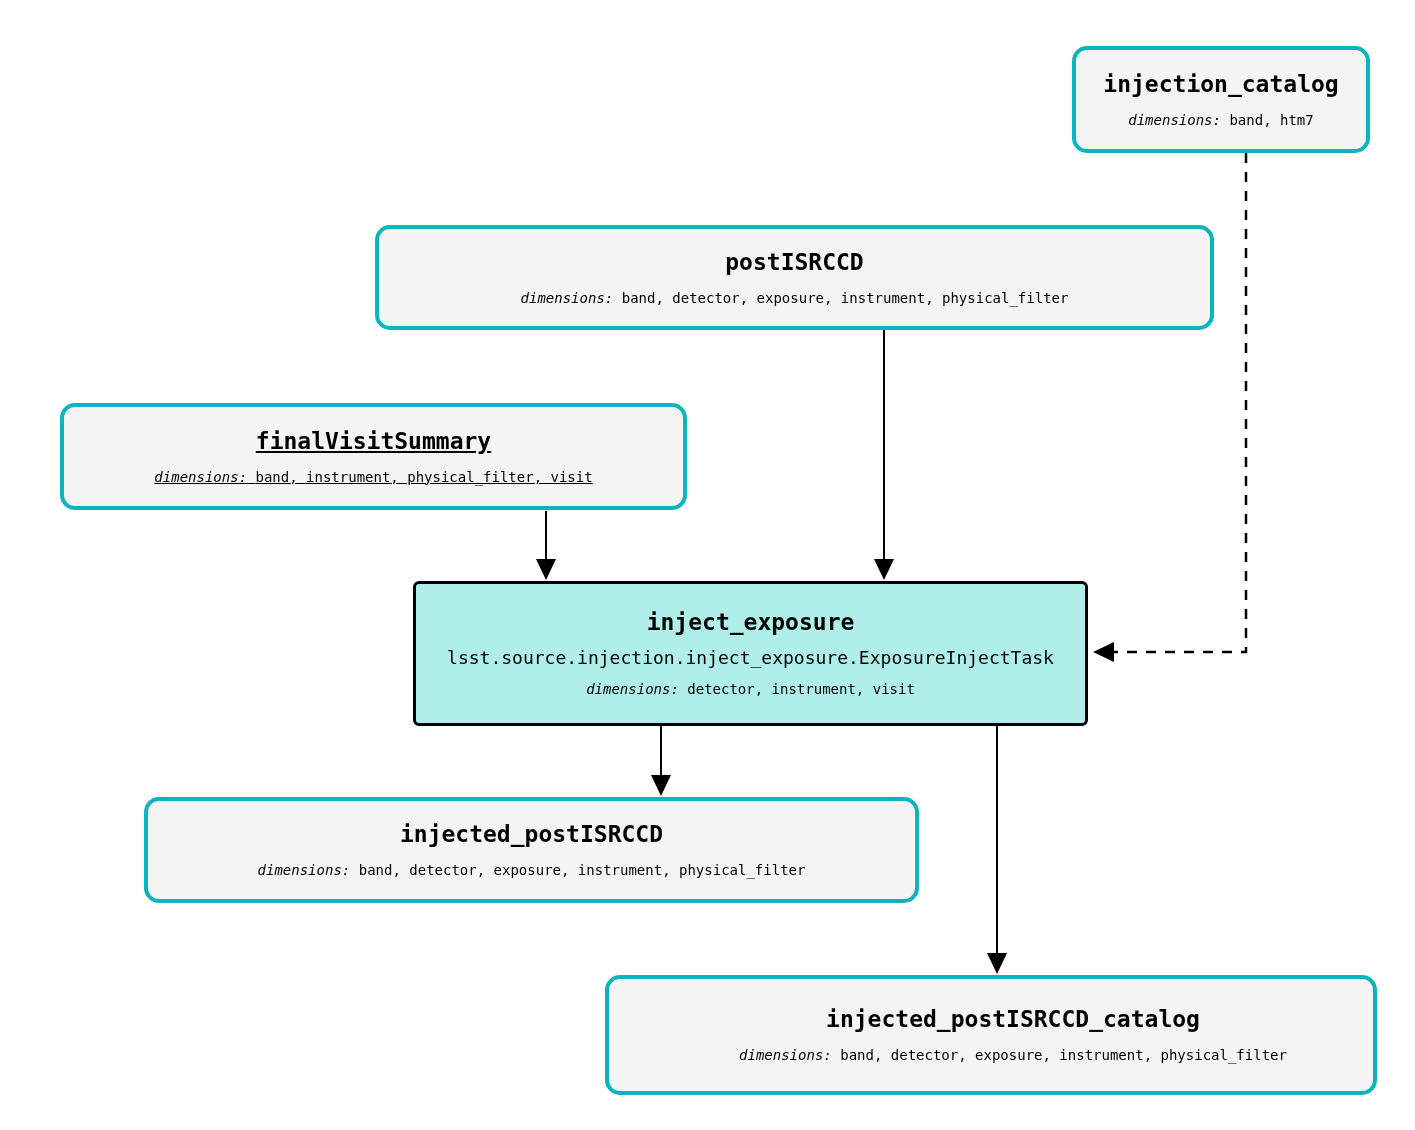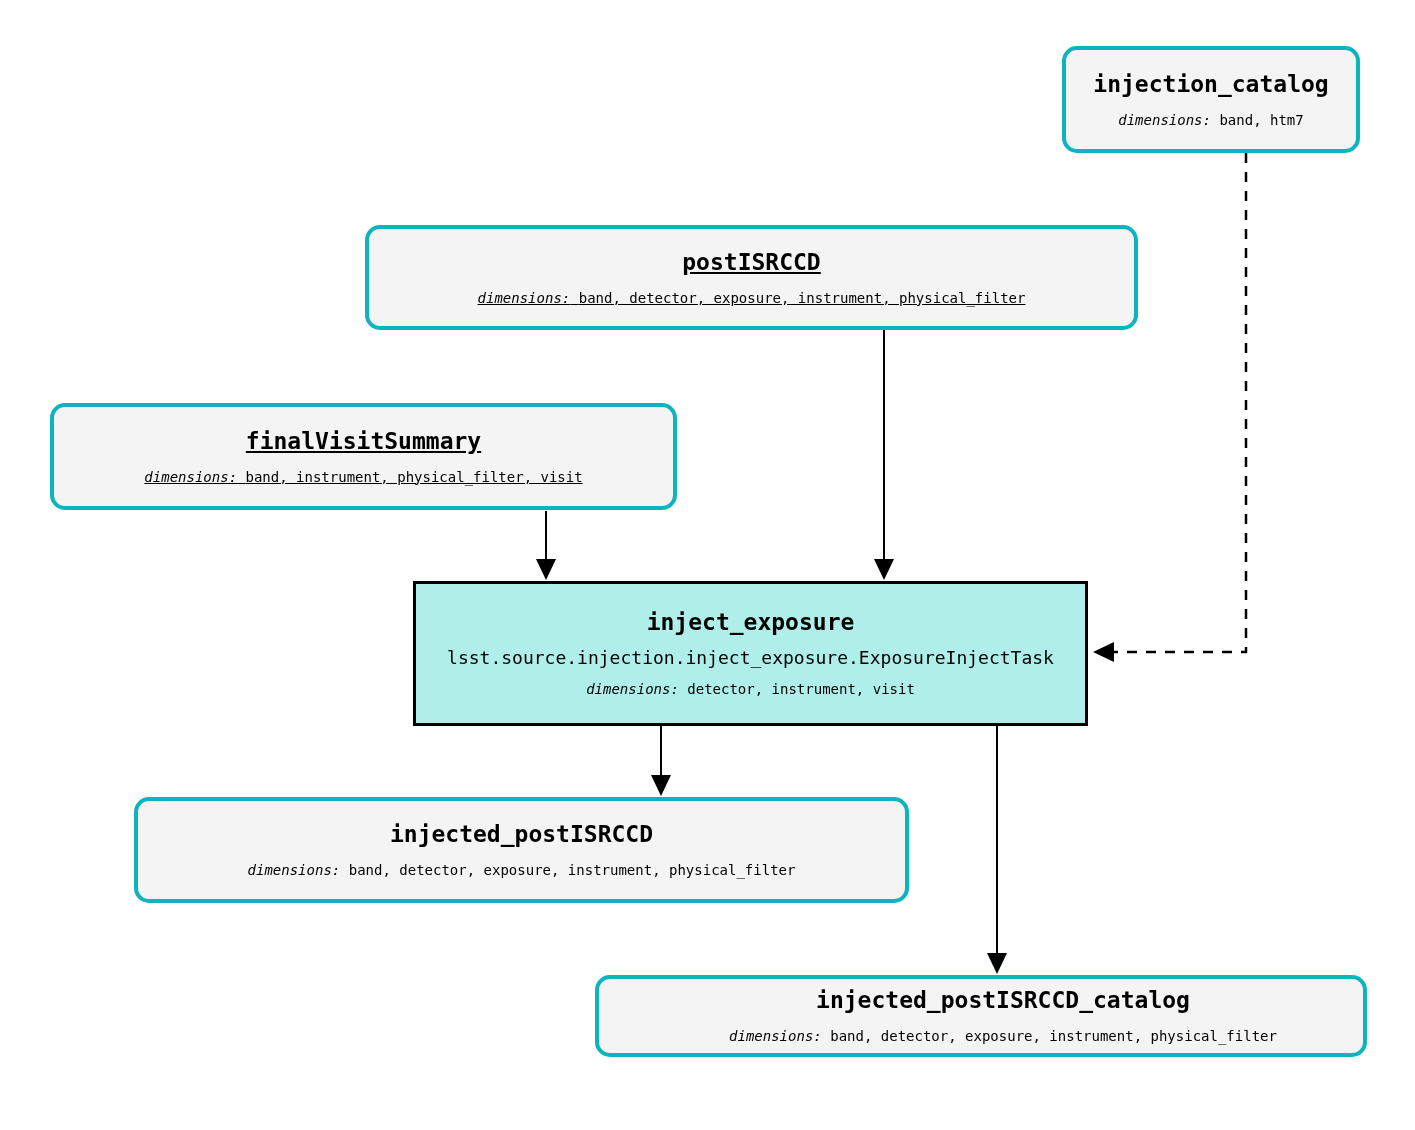--- a/index.html
+++ b/index.html
@@ -38,49 +38,50 @@
     align-items: center;
     justify-content: center;
     text-align: center;
     white-space: nowrap;
   }
   .node.dataset {
     background: var(--dataset-fill);
     border: 4px solid var(--dataset-border);
     border-radius: 15px;
     gap: 17px;
+    margin-left: 10px;
   }
   .node.task {
     background: var(--task-fill);
     border: 3px solid var(--task-border);
-    border-radius: 0;
+    border-radius: 6px;
     gap: 15px;
   }
   .node-title {
     font-weight: bold;
     font-size: 23px;
     line-height: 1;
   }
   .task-class-line {
     font-size: 18px;
     line-height: 1;
   }
   .dims-line {
     font-size: 14px;
     line-height: 1;
   }
   .dims-label { font-style: italic; }
 
   
   .n-injection-catalog          { left: 1062px; top: 46px;  width: 298px; height: 107px; }
-  .n-postisrccd                 { left: 365px;  top: 225px; width: 773px; height: 105px; text-decoration: underline; }
+  .n-postisrccd                 { left: 365px;  top: 225px; width: 839px; height: 105px; }
   .n-finalvisitsummary          { left: 50px;   top: 403px; width: 627px; height: 107px; text-decoration: underline; }
   .n-inject-exposure            { left: 413px;  top: 581px; width: 675px; height: 145px; }
   .n-injected-postisrccd        { left: 134px;  top: 797px; width: 775px; height: 106px; text-align: center; }
-  .n-injected-postisrccd-catalog{ left: 595px;  top: 975px; width: 772px; height: 82px; padding-left: 44px; }
+  .n-injected-postisrccd-catalog{ left: 595px;  top: 975px; width: 772px; height: 120px; padding-left: 44px; }
 </style>
 </head>
 <body>
 
 <div class="canvas">
 
   <svg class="edges" viewBox="0 0 1415 1130" xmlns="http://www.w3.org/2000/svg">
 
     <g>
       <line x1="546" y1="511" x2="546" y2="561" stroke="#000000" stroke-width="2"></line>

